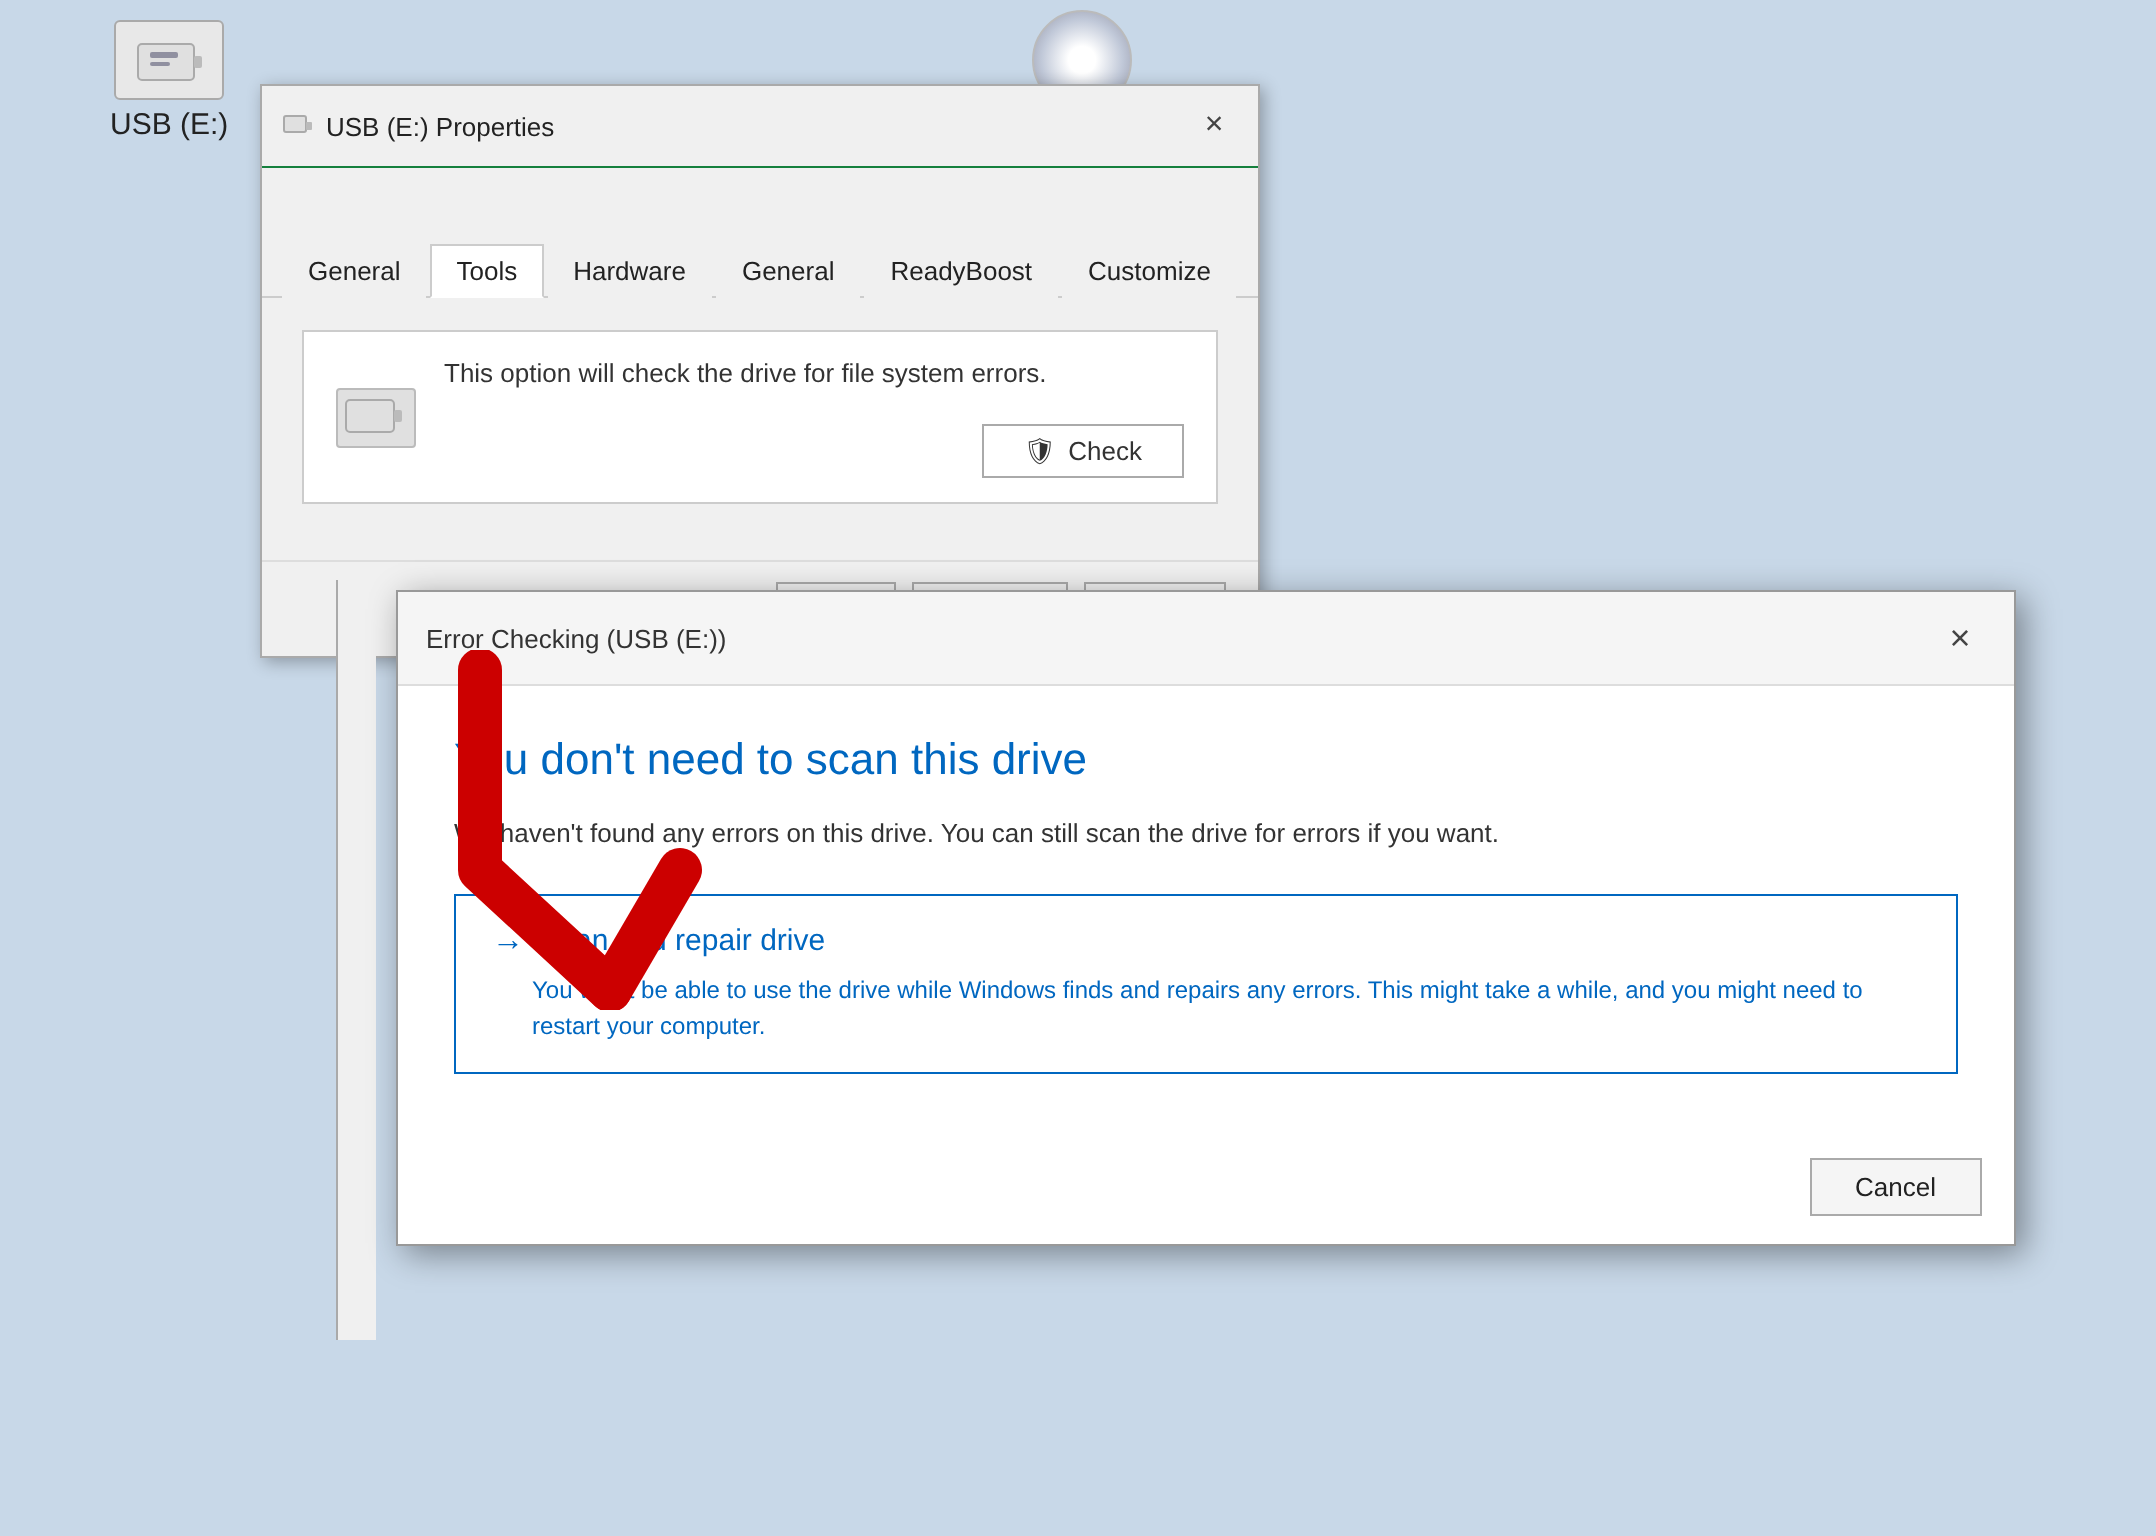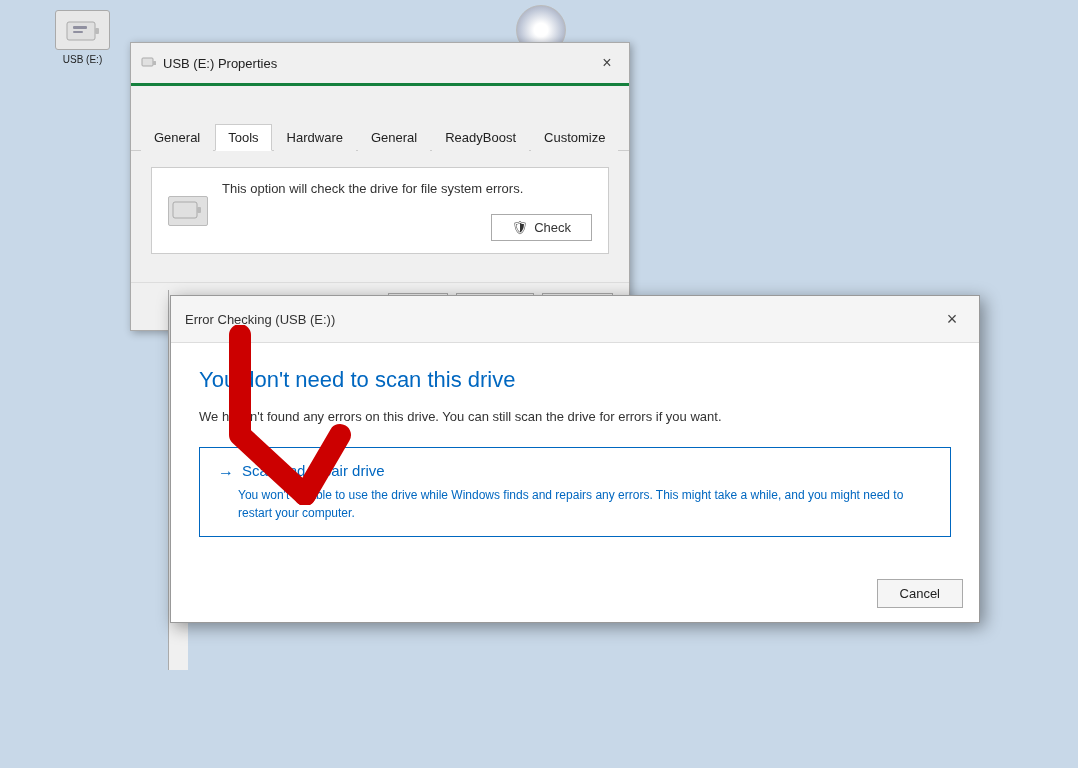--- a/index.html
+++ b/index.html
@@ -33,21 +33,21 @@
     .drive-icon {
       width: 55px; height: 40px;
       background: #e8e8e8;
       border: 1px solid #aaa;
       border-radius: 3px;
       display: flex;
       align-items: center;
       justify-content: center;
     }
     .drive-icon-label {
-      font-size: 10px;
+      font-size: 15px;
       color: #222;
       text-align: center;
     }
 
     
     .dvd-icon-area {
       position: absolute;
       top: 5px; left: 490px;
       display: flex;
       flex-direction: column;
@@ -77,21 +77,21 @@
       border: 1px solid #aaa;
       box-shadow: 2px 2px 8px rgba(0,0,0,0.3);
     }
 
     .dialog-titlebar {
       background: #f0f0f0;
       padding: 8px 10px;
       display: flex;
       align-items: center;
       justify-content: space-between;
-      border-bottom: 3px solid #15803d;
+      border-bottom: 1px solid #15803d;
     }
     .dialog-titlebar-left {
       display: flex;
       align-items: center;
       gap: 6px;
     }
     .title-icon {
       width: 16px; height: 16px;
     }
     .dialog-title-text {
@@ -218,21 +218,21 @@
       min-width: 60px;
     }
     .footer-btn.disabled {
       color: #aaa;
       cursor: default;
     }
 
     
     .error-checking-modal {
       position: absolute;
-      top: 295px; left: 170px;
+      top: 295px; left: 198px;
       width: 810px;
       background: #fff;
       border: 1px solid #999;
       box-shadow: 4px 4px 16px rgba(0,0,0,0.4);
       z-index: 10;
     }
 
     .modal-titlebar {
       background: #f5f5f5;
       padding: 10px 14px;

